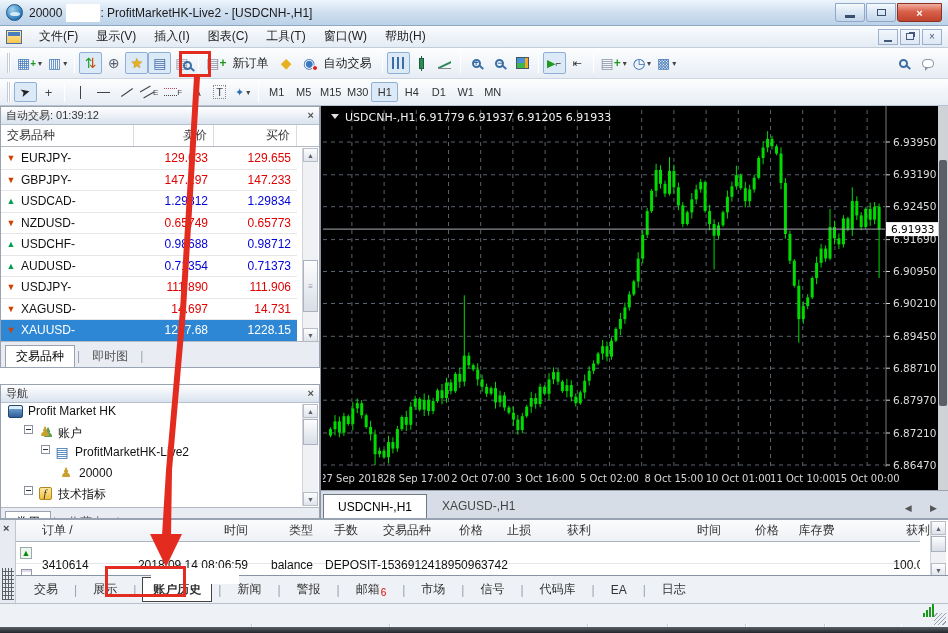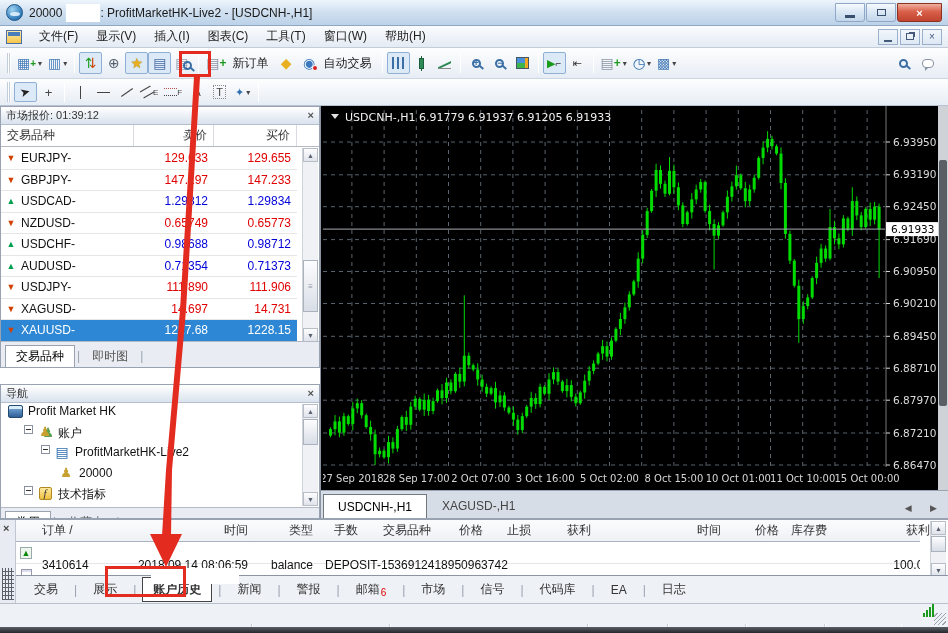--- a/index.html
+++ b/index.html
@@ -326,27 +326,38 @@
         <span style="font-size:12px;color:#444;">A</span>
       </div>
     <div class="tbtn">
         <span style="font-size:11px;color:#444;border:1px dotted #888;padding:0 2px;">T</span>
       </div>
     <div class="tbtn">
         <span style="font-size:11px;color:#2f6fb0;">✦</span>
         <span class="caret">▾</span>
       </div>
     <div class="tsep"></div>
+    <div id="period-buttons" style="display:flex;">
+        <div class="period-btn">M1</div>
+        <div class="period-btn">M5</div>
+        <div class="period-btn">M15</div>
+        <div class="period-btn">M30</div>
+        <div class="period-btn pressed">H1</div>
+        <div class="period-btn">H4</div>
+        <div class="period-btn">D1</div>
+        <div class="period-btn">W1</div>
+        <div class="period-btn">MN</div>
+      </div>
   </div>
 
   <div class="leftcol">
 
     <div class="panel mw">
       <div class="panel-header">
-        <span>市场报价: 01:39:12</span>
+        <span>自动交易: 01:39:12</span>
         <span class="panel-close">×</span>
       </div>
       <div class="mw-colheader">
         <span>交易品种</span>
         <span>卖价</span>
         <span>买价</span>
       </div>
       <div class="mw-rows" id="mw-rows">
           <div class="mw-row tone-red">
             <span class="arr" style="color: rgb(208, 64, 0);">▼</span>
@@ -814,21 +825,21 @@
         <span class="hc" style="width: 86px; flex: 0 0 auto; text-align: left;">订单 /</span>
         <span class="hc" style="width: 132px; flex: 0 0 auto; text-align: right;">时间</span>
         <span class="hc" style="width: 65px; flex: 0 0 auto; text-align: right;">类型</span>
         <span class="hc" style="width: 45px; flex: 0 0 auto; text-align: right;">手数</span>
         <span class="hc" style="width: 73px; flex: 0 0 auto; text-align: right;">交易品种</span>
         <span class="hc" style="width: 52px; flex: 0 0 auto; text-align: right;">价格</span>
         <span class="hc" style="width: 48px; flex: 0 0 auto; text-align: right;">止损</span>
         <span class="hc" style="width: 60px; flex: 0 0 auto; text-align: right;">获利</span>
         <span class="hc" style="width: 130px; flex: 0 0 auto; text-align: right;">时间</span>
         <span class="hc" style="width: 58px; flex: 0 0 auto; text-align: right;">价格</span>
-        <span class="hc" style="width: 63px; flex: 0 0 auto; text-align: left;">库存费</span>
+        <span class="hc" style="width: 63px; flex: 0 0 auto; text-align: center;">库存费</span>
         <span class="hc" style="width: 88px; flex: 0 0 auto; text-align: right;">获利</span>
       </div>
     <div class="t-rows" id="t-rows">
         <div class="t-row">
           <span class="row-icon">
             <span class="bal-icon">▲</span>
           </span>
           <span class="c" style="width:86px;flex:0 0 auto;">3410614</span>
           <span class="c" style="width:132px;flex:0 0 auto;text-align:right;">2018.09.14 08:06:59</span>
           <span class="c" style="width:65px;flex:0 0 auto;text-align:right;">balance</span>

